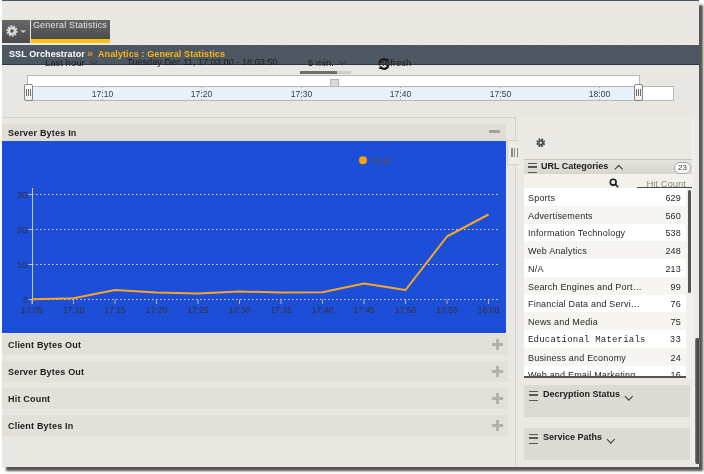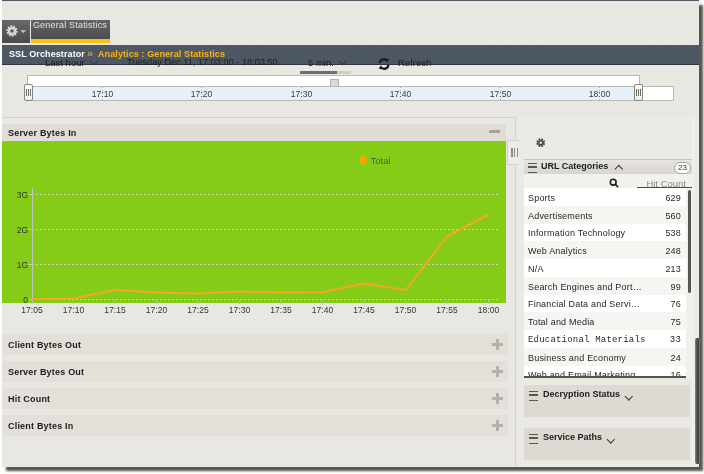--- a/index.html
+++ b/index.html
@@ -33,21 +33,21 @@
 .tlbl{position:absolute;top:2px;font-size:8.5px;color:#3a3a3a;transform:translateX(-50%);}
 .handle{position:absolute;width:6.5px;height:14.5px;background:linear-gradient(#fff,#efeeea);border:1.5px solid #87857f;border-radius:2px;}
 .grip{position:absolute;left:0.8px;top:4px;width:5px;height:6.5px;
  background-image:repeating-linear-gradient(90deg,#6f6d68 0 1px,transparent 1px 2px);}
 
 .mainsep{left:0;top:115.5px;width:697px;height:1px;background:#d3d1cb;}
 
 .phead{left:0;top:123px;width:504px;height:17px;background:#dfddd6;}
 .phead .pt{position:absolute;left:6px;top:4px;font-size:9px;font-weight:bold;color:#1c1c1c;letter-spacing:0.2px;}
 .minus{left:487px;top:129px;width:11px;height:3px;background:#a4a29d;}
-.plot{left:0;top:140px;width:504px;height:162px;background:#84cc16;}
+.plot{left:0;top:140px;width:504px;height:192px;background:#1d4ed8;}
 .splitter{left:504.5px;top:138.5px;width:12px;height:25.5px;background:#edece7;border:1px solid #d2d0ca;border-right:none;border-radius:2px 0 0 2px;z-index:5;box-sizing:border-box;}
 .sgrip{position:absolute;left:3px;top:7.5px;width:8px;height:9.3px;
  background-image:repeating-linear-gradient(90deg,#8c8b86 0 1.5px,transparent 1.5px 2.9px);}
 
 .cbar{left:0;width:506px;height:21px;background:#e2e0d9;}
 .cbar .ct{position:absolute;left:6px;top:6px;font-size:9px;font-weight:bold;color:#1c1c1c;letter-spacing:0.2px;}
 .plus{position:absolute;right:5px;top:5px;width:11px;height:11px;}
 .plus::before{content:"";position:absolute;left:0;top:4.2px;width:11px;height:2.4px;background:#b3b1ab;}
 .plus::after{content:"";position:absolute;left:4.3px;top:0;width:2.4px;height:11px;background:#b3b1ab;}
 
@@ -106,21 +106,21 @@
   <span class="abs" style="left:376px;top:55px;">
     <svg width="12" height="12" viewBox="0 0 12 12">
       <g fill="none" stroke="#1c1c1c" stroke-width="2.3">
         <path d="M 1.6 5.2 A 4.25 4.25 0 0 1 8.4 2.1"></path>
         <path d="M 10.4 6.8 A 4.25 4.25 0 0 1 3.6 9.9"></path>
       </g>
       <path d="M 7.3 0.4 L 11.5 1.5 L 8.8 4.8 Z" fill="#1c1c1c"></path>
       <path d="M 4.7 11.6 L 0.5 10.5 L 3.2 7.2 Z" fill="#1c1c1c"></path>
     </svg>
   </span>
-  <span class="abs ctl" style="left:396px;">Refresh</span>
+  <span class="abs ctl" style="left:376px;">Refresh</span>
 
   <div class="abs topstrip"></div>
   <div class="abs minihandle"></div>
   <div class="abs band">
     <div class="bandblue"></div>
     <div class="tick" style="left:74px;"></div>
       <span class="tlbl" style="left:74.5px;">17:10</span>
     <div class="tick" style="left:173px;"></div>
       <span class="tlbl" style="left:173.5px;">17:20</span>
     <div class="tick" style="left:273px;"></div>
@@ -271,21 +271,21 @@
         </div>
       <div class="row alt" style="top:88.75px;">
           <span class="nm">Search Engines and Port…</span>
           <span class="vl">99</span>
         </div>
       <div class="row" style="top:106.5px;">
           <span class="nm">Financial Data and Servi…</span>
           <span class="vl">76</span>
         </div>
       <div class="row alt" style="top:124.25px;">
-          <span class="nm">Total and Media</span>
+          <span class="nm">News and Media</span>
           <span class="vl">75</span>
         </div>
       <div class="row" style="top:142px;font-family:Liberation Mono, monospace;">
           <span class="nm">Educational Materials</span>
           <span class="vl">33</span>
         </div>
       <div class="row alt" style="top:159.75px;">
           <span class="nm">Business and Economy</span>
           <span class="vl">24</span>
         </div>

